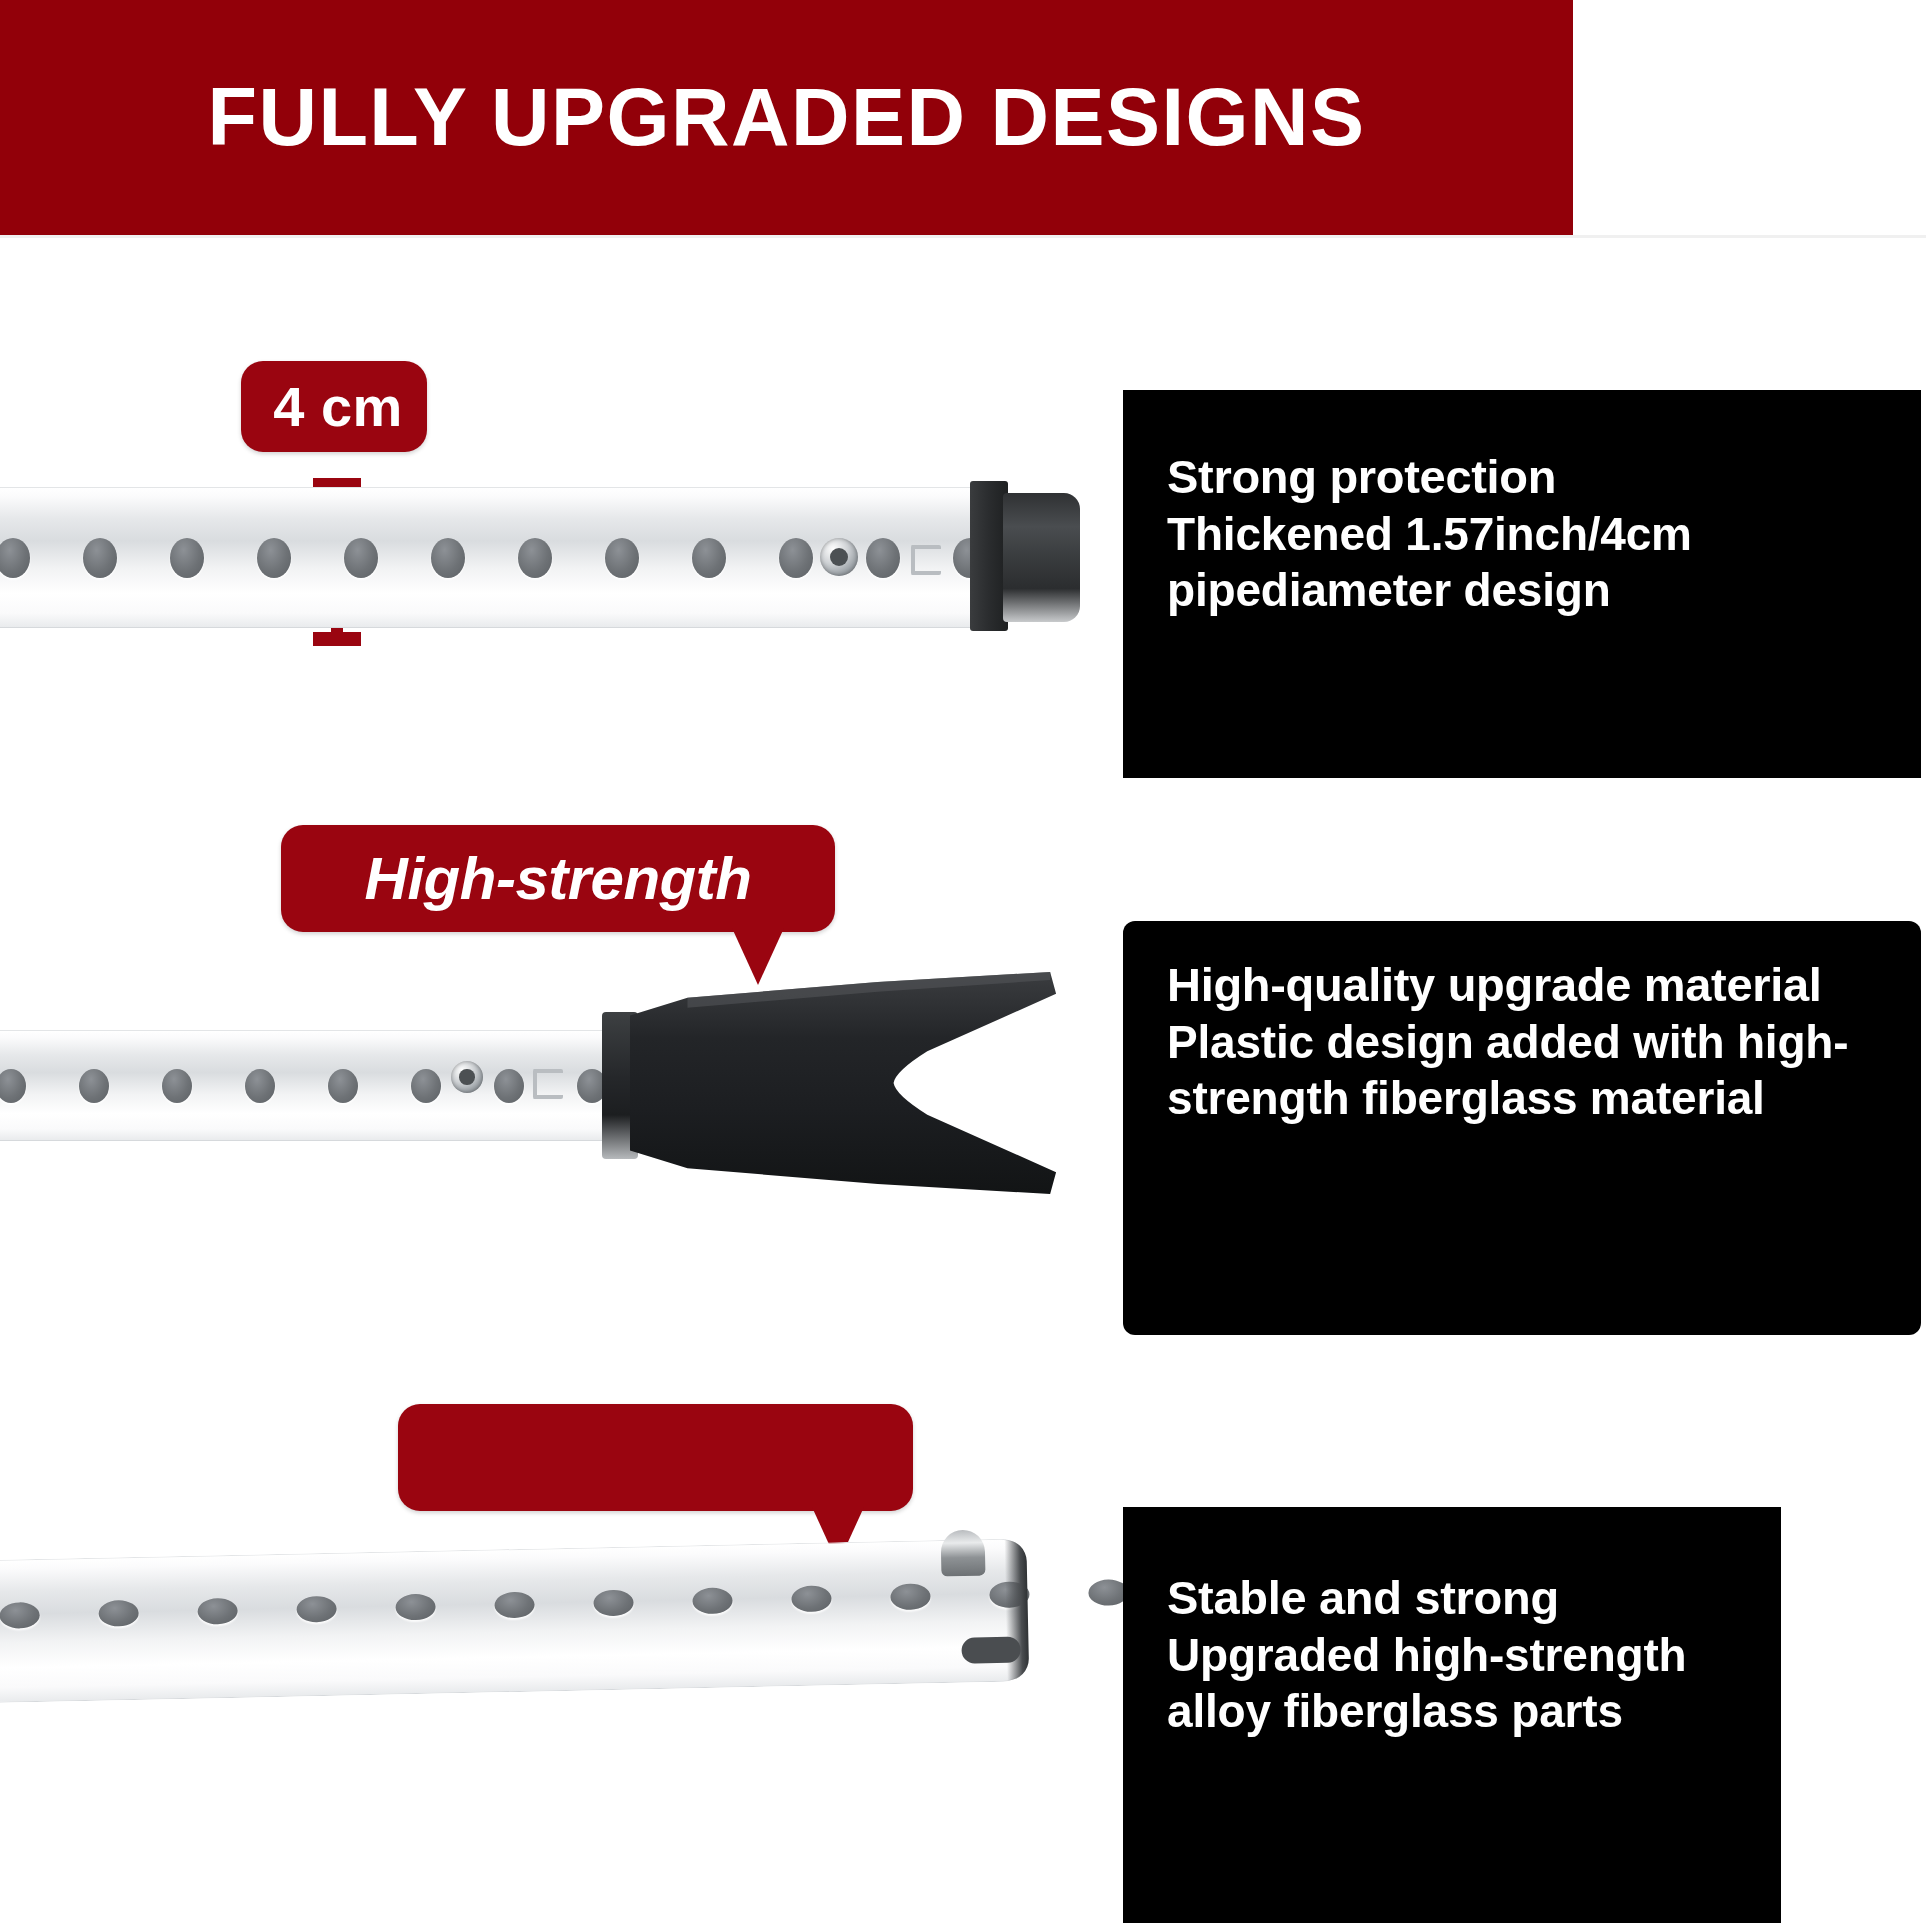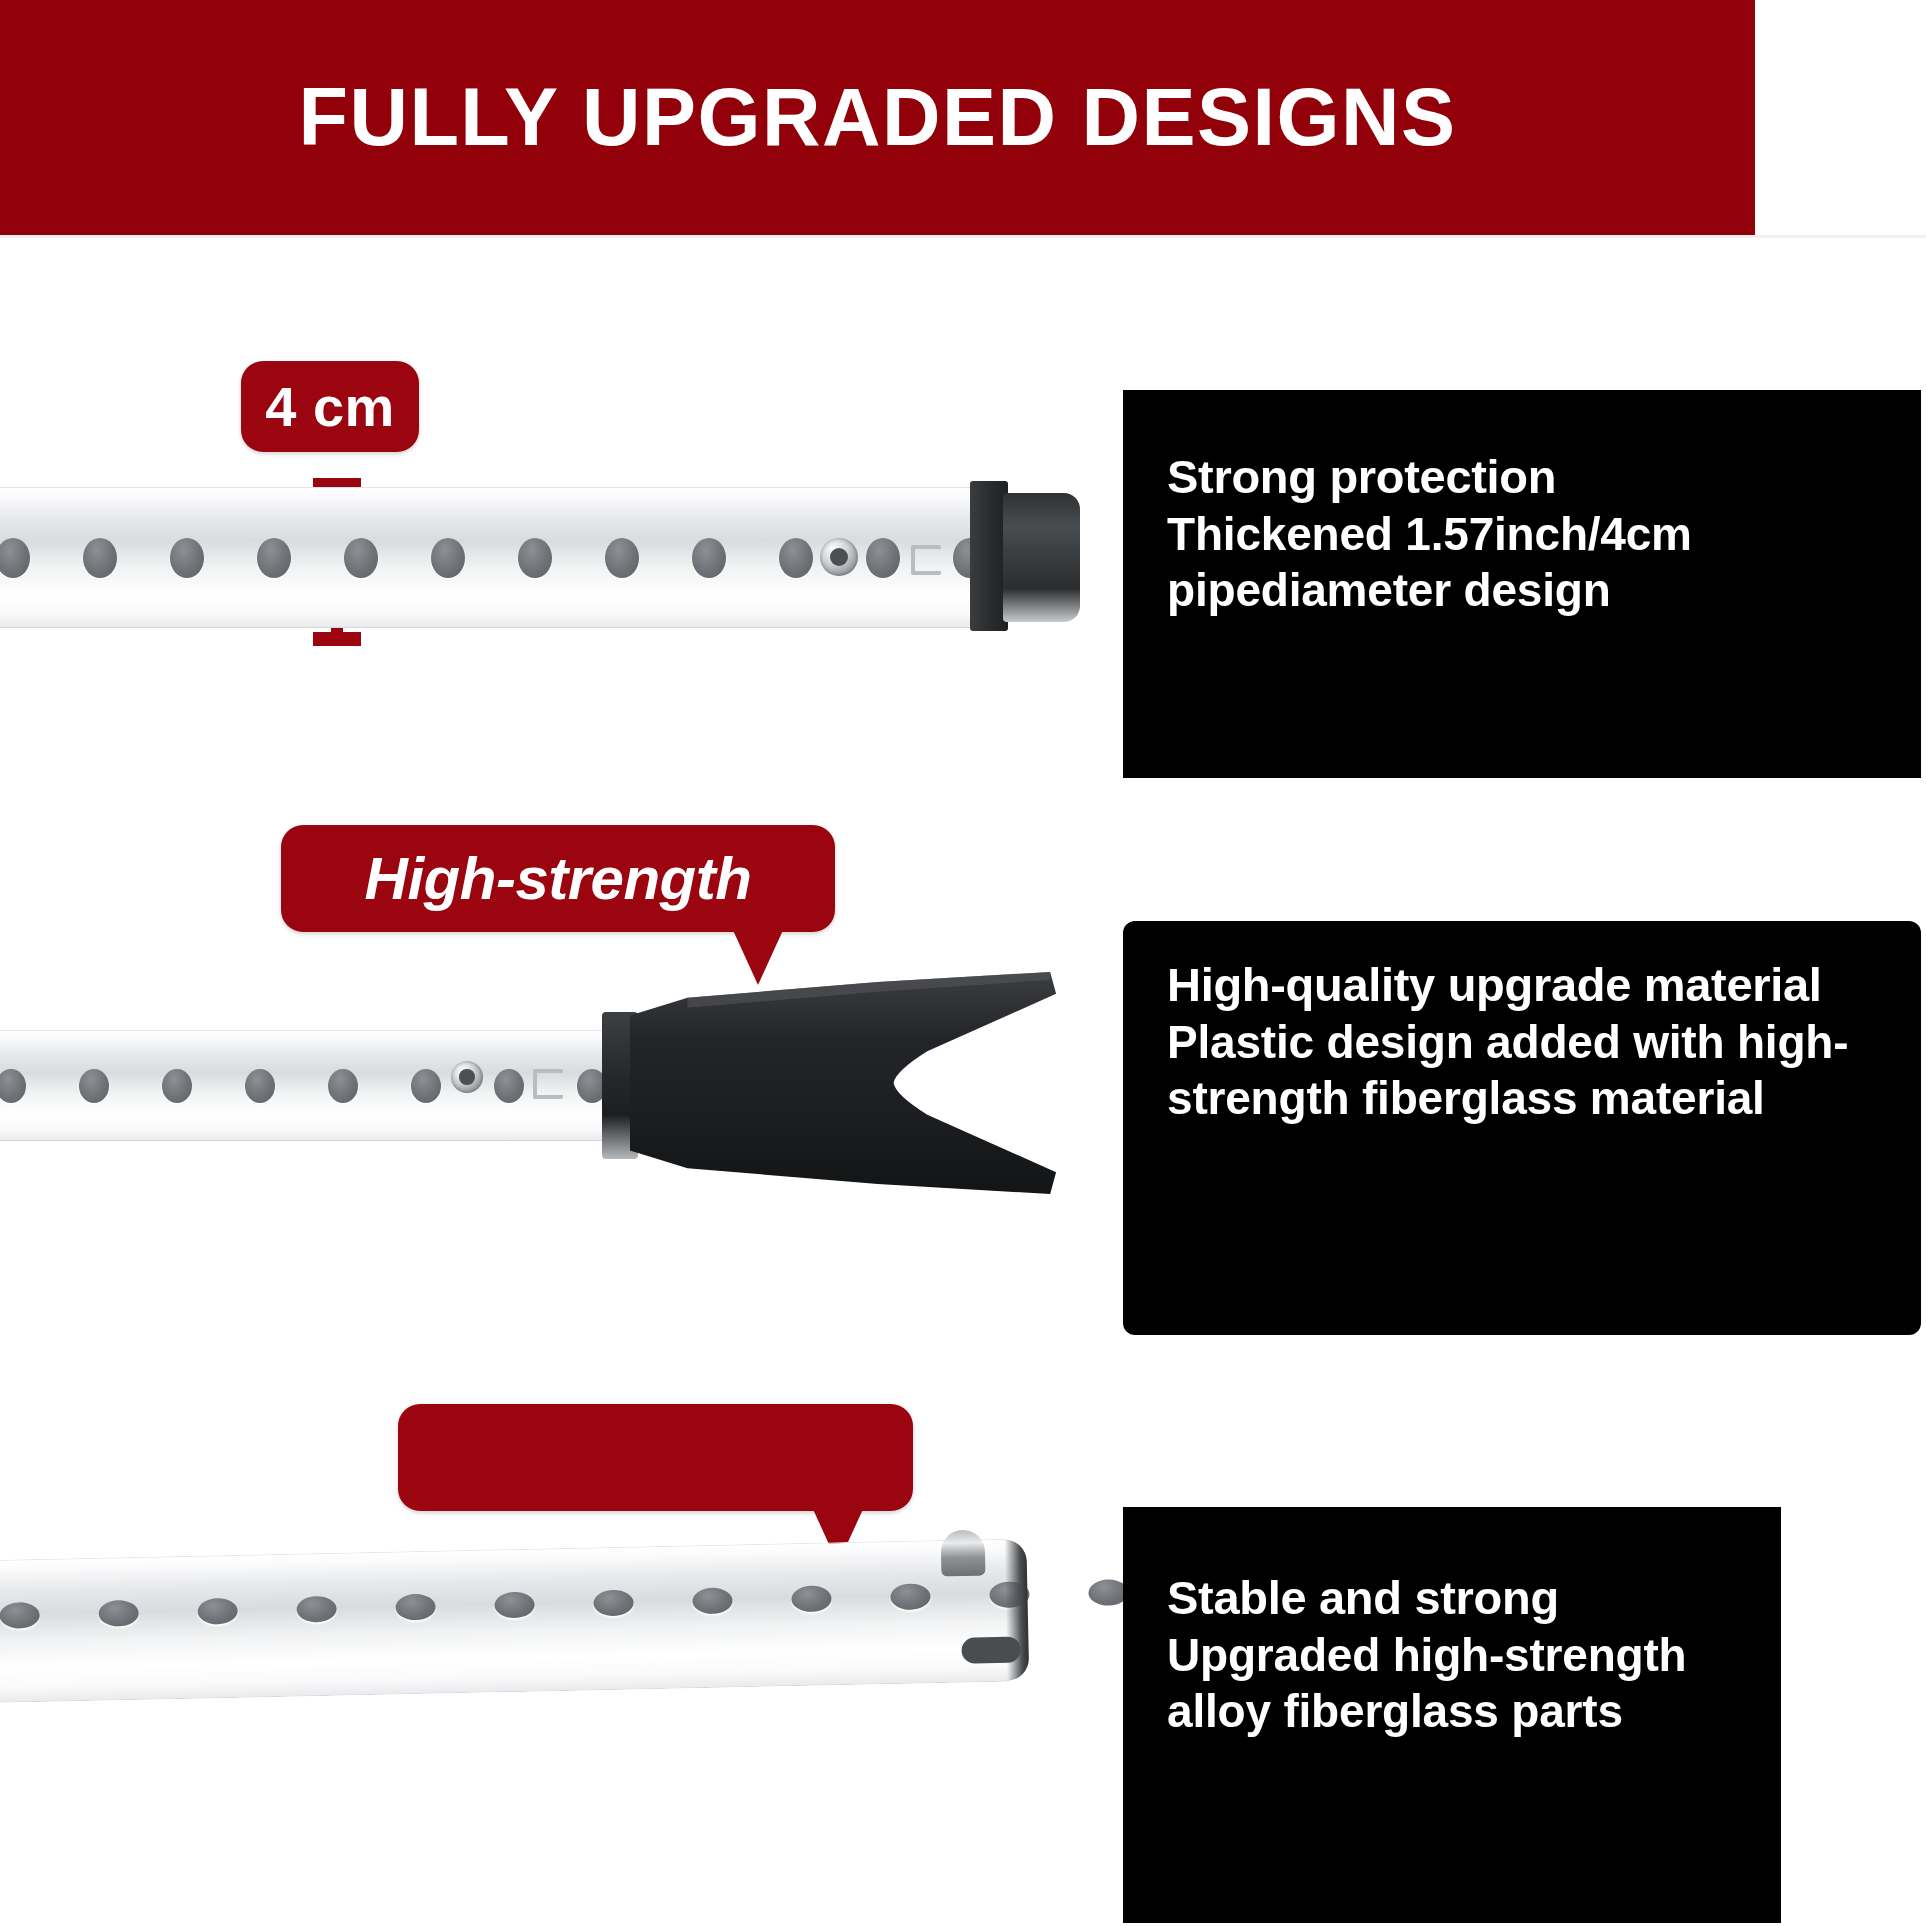--- a/index.html
+++ b/index.html
@@ -13,21 +13,21 @@
     position: relative;
     overflow: hidden;
     font-family: "Liberation Sans", sans-serif;
     -webkit-font-smoothing: antialiased;
   }
 
   
   .banner {
     position: absolute;
     left: 0; top: 0;
-    width: 1755px;
+    width: 1573px;
     height: 235px;
     background: #920009;
     display: flex;
     align-items: center;
     justify-content: center;
   }
   .banner-title {
     color: #ffffff;
     font-size: 81px;
     font-weight: 700;
@@ -80,20 +80,21 @@
     align-items: center;
     justify-content: center;
     font-weight: 700;
     box-shadow: 0 2px 4px rgba(0,0,0,0.18);
   }
   #badge-4cm {
     left: 241px; top: 361px;
     width: 178px; height: 91px;
     font-size: 56px;
     letter-spacing: 0.5px;
+    padding-left: 8px;
   }
 
   
   .bubble {
     position: absolute;
     background: #9a0510;
     color: #ffffff;
     border-radius: 22px;
     display: flex;
     align-items: center;

